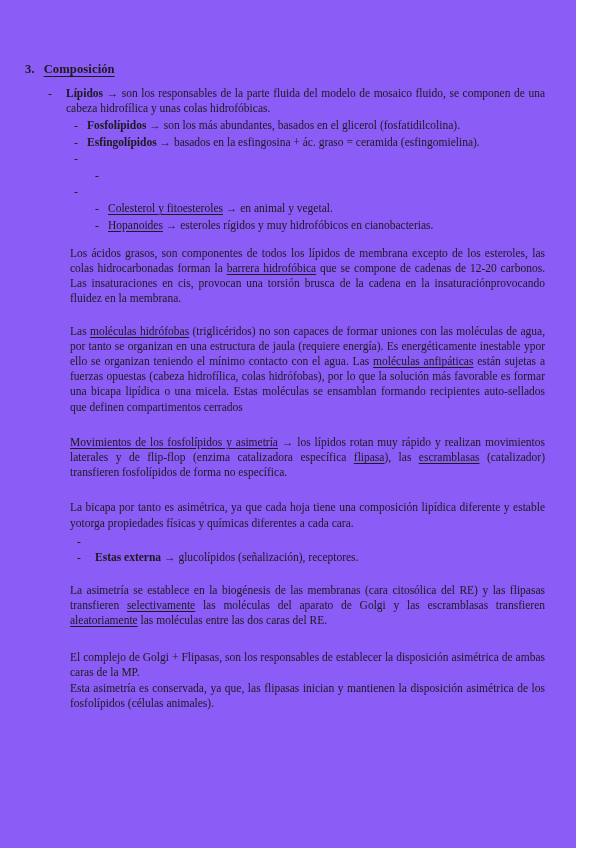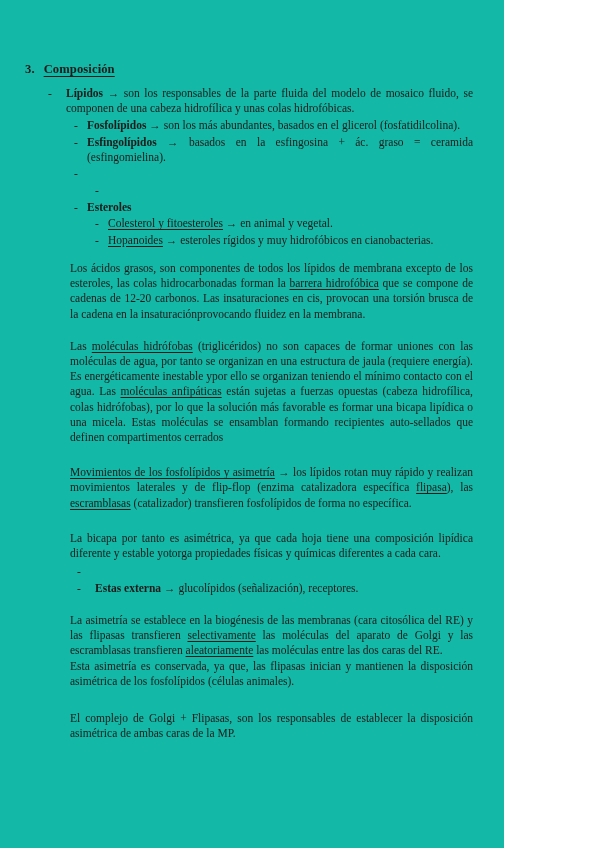--- a/index.html
+++ b/index.html
@@ -2,24 +2,24 @@
 <html><head>
 <meta charset="utf-8">
 <style>
   html, body {
     margin: 0;
     padding: 0;
     background: #ffffff;
   }
   .page {
     position: relative;
-    width: 504px;
+    width: 576px;
     height: 848px;
     box-sizing: border-box;
-    background: #14b8a6;
+    background: #8b5cf6;
     padding: 62px 31px 0 25px;
     font-family: "Liberation Serif", "DejaVu Serif", serif;
     font-size: 11.5px;
     line-height: 15.2px;
     color: #1b1b1b;
     overflow: hidden;
   }
   .b { font-weight: bold; }
   .u { text-decoration: underline; text-underline-offset: 2px; }
   .heading {
@@ -77,21 +77,20 @@
       <span class="content"><span class="b">Esfingolípidos </span><span>→ basados en la esfingosina + ác. graso = ceramida (esfingomielina).</span></span>
     </div>
     <div class="row lvl2">
       <span class="dash">-</span>
     </div>
     <div class="row lvl3">
       <span class="dash">-</span>
     </div>
     <div class="row lvl2">
       <span class="dash">-</span>
-      <span class="content"><span class="b">Esteroles</span></span>
     </div>
     <div class="row lvl3">
       <span class="dash">-</span>
       <span class="content"><span class="u">Colesterol y fitoesteroles</span><span> → en animal y vegetal.</span></span>
     </div>
     <div class="row lvl3">
       <span class="dash">-</span>
       <span class="content"><span class="u">Hopanoides</span><span> → esteroles rígidos y muy hidrofóbicos en cianobacterias.</span></span>
     </div>
   </div>
@@ -109,17 +108,17 @@
       <span class="dash">-</span>
     </div>
     <div class="row cara">
       <span class="dash">-</span>
       <span class="content"><span class="b">Estas externa </span><span>→ glucolípidos (señalización), receptores.</span></span>
     </div>
   </div>
 
   <div class="para"><span>La asimetría se establece en la biogénesis de las membranas (cara citosólica del RE) y las flipasas transfieren </span><span class="u">selectivamente</span><span> las moléculas del aparato de Golgi y las escramblasas transfieren </span><span class="u">aleatoriamente</span><span> las moléculas entre las dos caras del RE.</span></div>
 
+  <div class="para gap22"><span>El complejo de Golgi + Flipasas, son los responsables de establecer la disposición asimétrica de ambas caras de la MP.</span></div>
+
   <div class="para nogap"><span>Esta asimetría es conservada, ya que, las flipasas inician y mantienen la disposición asimétrica de los fosfolípidos (células animales).</span></div>
-
-  <div class="para gap22"><span>El complejo de Golgi + Flipasas, son los responsables de establecer la disposición asimétrica de ambas caras de la MP.</span></div>
 
 </div>
 
 </body></html>

